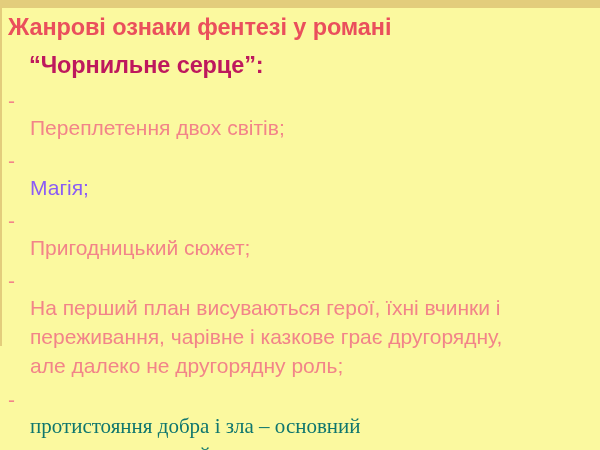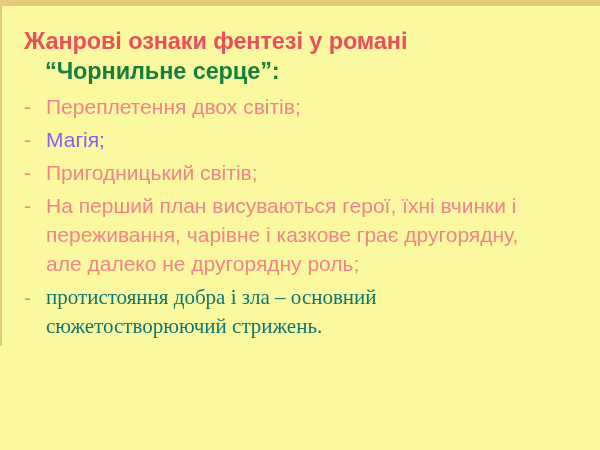--- a/index.html
+++ b/index.html
@@ -15,23 +15,23 @@
     font-family: "Liberation Sans", sans-serif;
     -webkit-font-smoothing: antialiased;
   }
 
   #slide {
     position: relative;
     box-sizing: border-box;
     width: 600px;
     height: 346px;
     background: #fbf99f;
-    border-top: 6px solid #0c4a6e;
+    border-top: 8px solid #0c4a6e;
     border-left: 2px solid #e3cd7c;
-    padding: 16px;
+    padding: 0;
   }
 
   
   #title-block {
     margin: 0;
     padding: 4px 6px 0 6px;
   }
   .title-line {
     display: block;
     color: #ea4f5c;
@@ -68,53 +68,54 @@
     text-align: left;
     padding-left: 2px;
     box-sizing: border-box;
   }
   .bullet-text {
     flex: 1 1 auto;
     color: #f28489;
     font-size: 21px;
     line-height: 29px;
     max-width: 520px;
+    margin-top: 27px;
   }
   .bullet-item.tight {
     margin-bottom: 4px;
   }
   .bullet-item.wrap .bullet-text {
     max-width: 512px;
   }
 </style>
 </head>
 <body>
 
 <div id="slide" style="background: rgb(251, 249, 159); border-top-color: rgb(227, 205, 124); border-left-color: rgb(227, 205, 124);">
 
   <div id="title-block">
     <span class="title-line" style="color: rgb(234, 79, 92);">Жанрові ознаки фентезі у романі</span>
-    <span class="title-line indented" style="color: #15803d;">“Чорнильне серце”:</span>
+    <span class="title-line indented" style="color: #be185d; margin-top: 8px;">“Чорнильне серце”:</span>
   </div>
 
   <ul id="bullet-list">
 
     <li class="bullet-item tight">
       <span class="bullet-marker" style="color: rgb(242, 132, 137);">-</span>
       <span class="bullet-text" style="color: rgb(242, 132, 137);">Переплетення двох світів;</span>
     </li>
 
     <li class="bullet-item tight">
       <span class="bullet-marker" style="color: rgb(242, 132, 137);">-</span>
       <span class="bullet-text" style="color: #8b5cf6;">Магія;</span>
     </li>
 
     <li class="bullet-item tight">
       <span class="bullet-marker" style="color: rgb(242, 132, 137);">-</span>
-      <span class="bullet-text" style="color: rgb(242, 132, 137);">Пригодницький світів;</span>
+      <span class="bullet-text" style="color: rgb(242, 132, 137);">Пригодницький сюжет;</span>
     </li>
 
     <li class="bullet-item wrap">
       <span class="bullet-marker" style="color: rgb(242, 132, 137);">-</span>
       <span class="bullet-text" style="color: rgb(242, 132, 137);">На перший план висуваються герої, їхні вчинки і переживання, чарівне і казкове грає другорядну, але далеко не другорядну роль;</span>
     </li>
 
     <li class="bullet-item wrap">
       <span class="bullet-marker" style="color: rgb(242, 132, 137);">-</span>
       <span class="bullet-text" style="color: #0f766e; font-family: Liberation Serif, serif;">протистояння добра і зла – основний сюжетостворюючий стрижень.</span>

